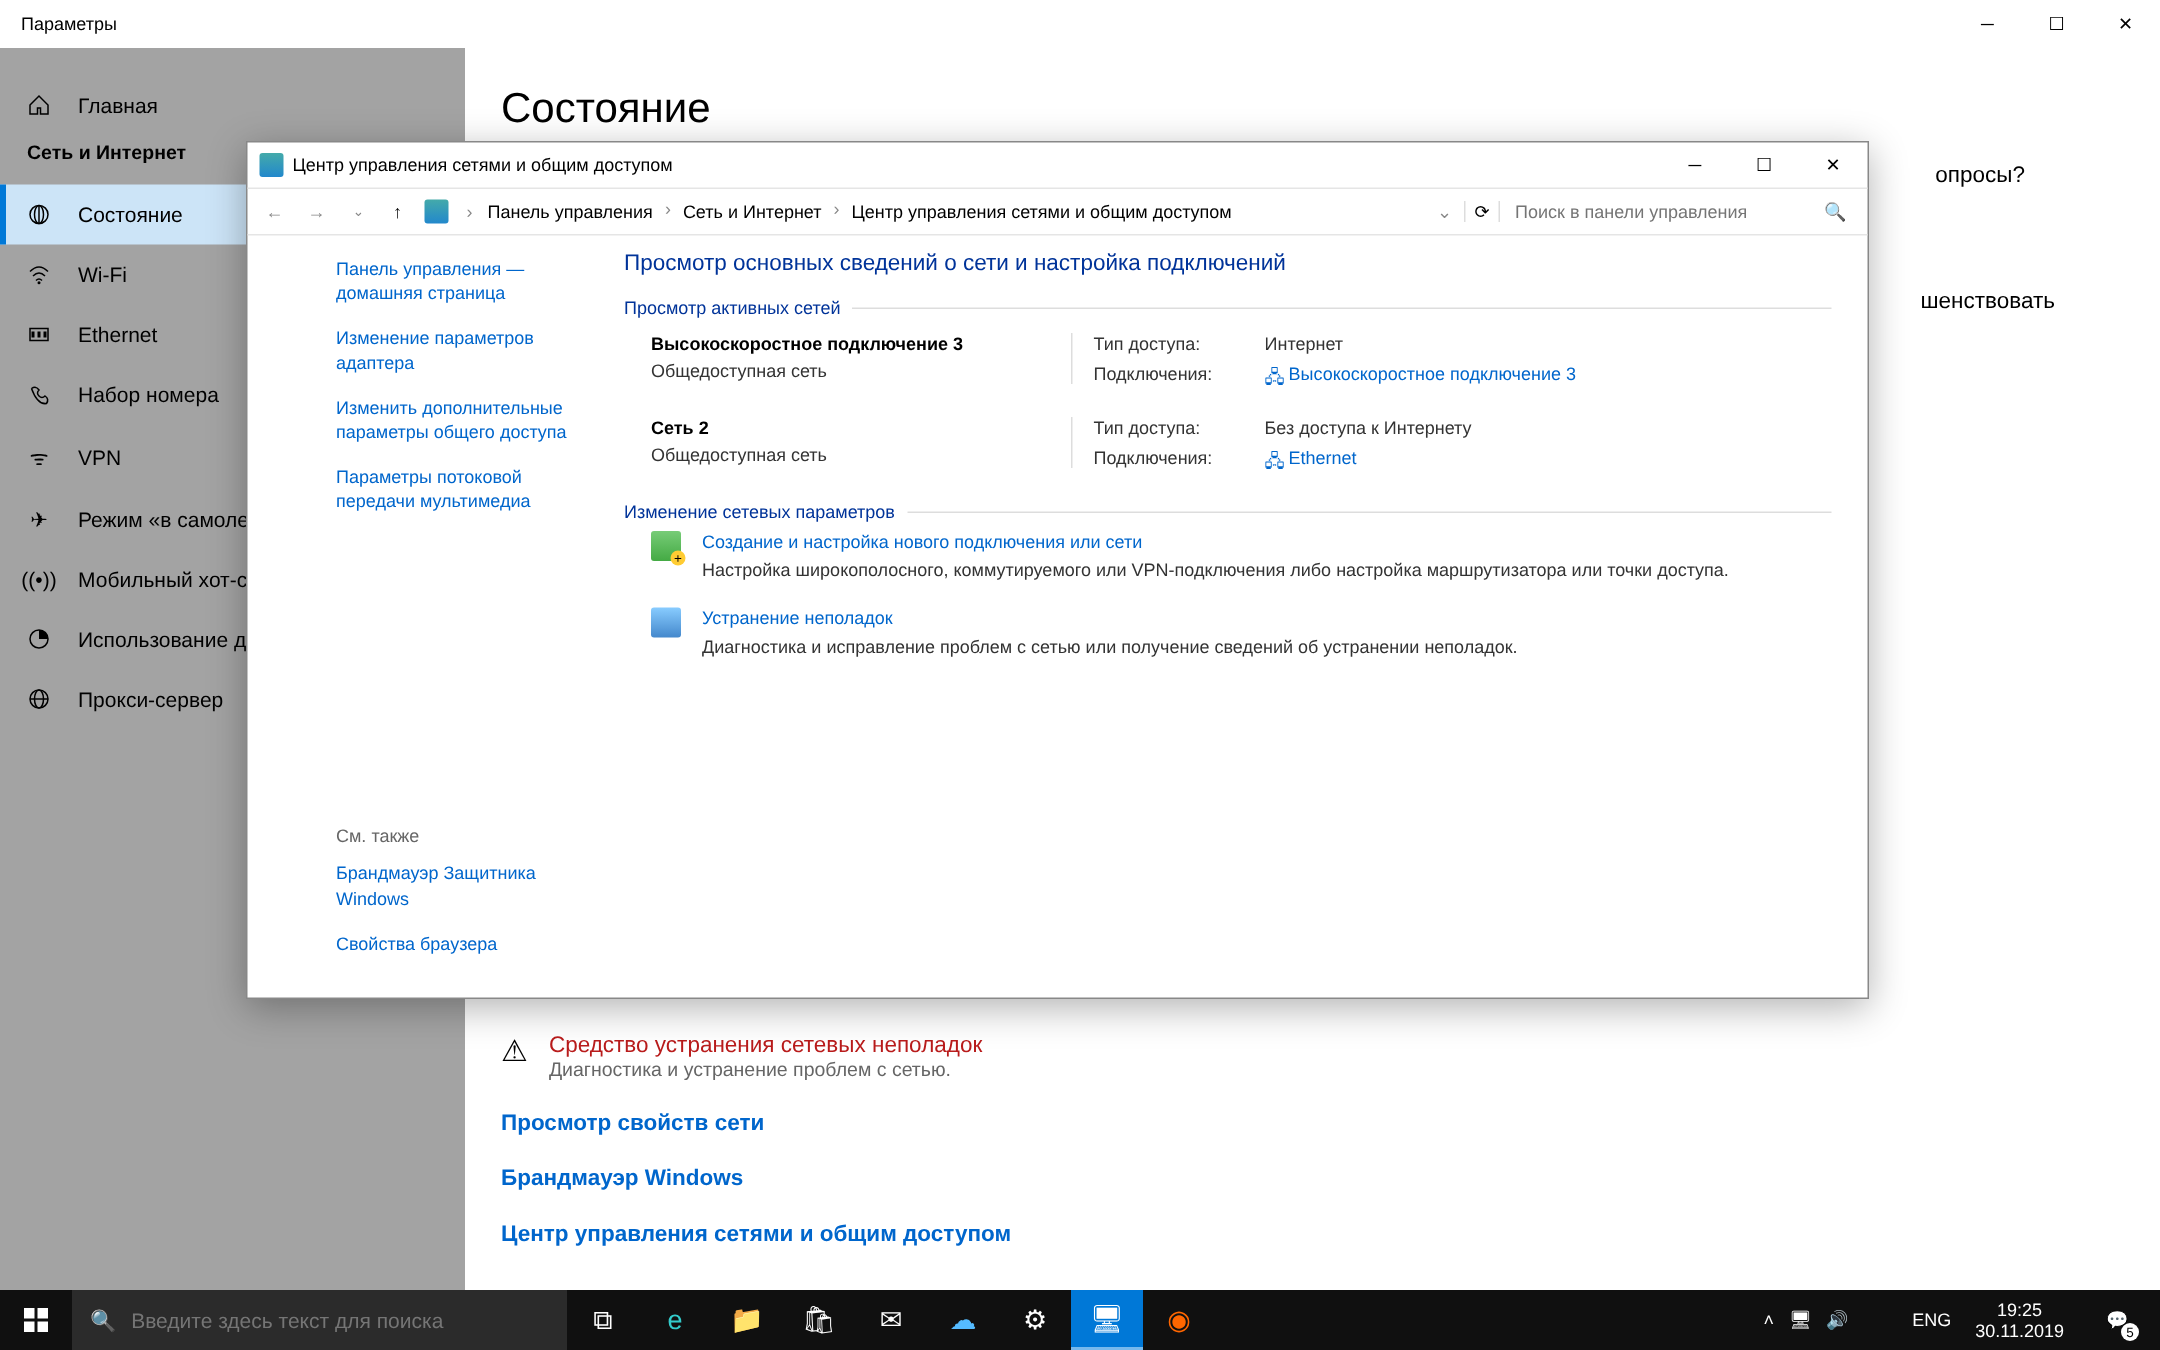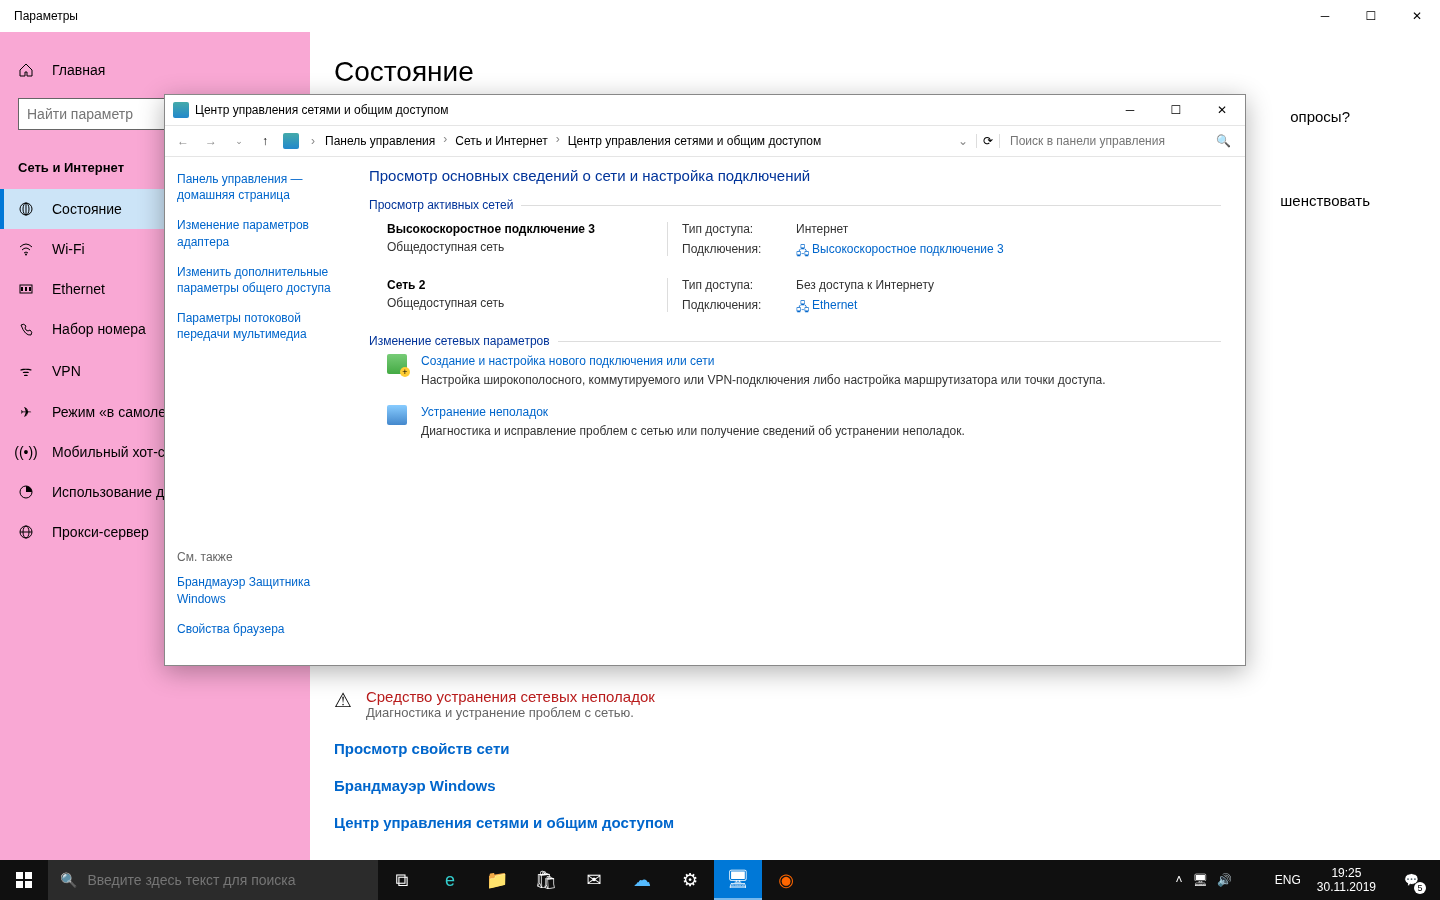--- a/index.html
+++ b/index.html
@@ -4,21 +4,21 @@
 <style>
 * { margin: 0; padding: 0; box-sizing: border-box; font-family: "Segoe UI", Tahoma, sans-serif; }
 body { width: 1440px; height: 900px; background: #fff; overflow: hidden; position: relative; }
 
 
 .settings-window { position: absolute; top: 0; left: 0; right: 0; bottom: 40px; background: #fff; }
 .settings-titlebar { height: 32px; display: flex; align-items: center; padding-left: 14px; font-size: 12px; color: #000; }
 .settings-titlebar .spacer { flex: 1; }
 .win-btn { width: 46px; height: 32px; display: flex; align-items: center; justify-content: center; font-size: 12px; }
 .settings-body { display: flex; height: calc(100% - 32px); }
-.settings-sidebar { width: 310px; background: #f9a8d4; padding-top: 20px; }
+.settings-sidebar { width: 310px; background: #a3a3a3; padding-top: 20px; }
 .sidebar-home { display: flex; align-items: center; padding: 10px 18px; font-size: 14px; }
 .sidebar-home .icon { margin-right: 18px; width: 16px; display:flex; justify-content:center;}
 .search-box { margin: 10px 18px 24px 18px; height: 32px; border: 1px solid #666; background: #fff; display: flex; align-items: center; padding: 0 8px; font-size: 14px; color: #666; }
 .search-box input { border: none; outline: none; flex: 1; font-size: 14px; }
 .sidebar-group-title { padding: 6px 18px 14px; font-size: 13px; font-weight: 600; }
 .sidebar-item { display: flex; align-items: center; padding: 12px 18px; font-size: 14px; cursor: pointer; }
 .sidebar-item.active { background: #cce4f7; border-left: 4px solid #0078d7; padding-left: 14px; }
 .sidebar-item .icon { width: 16px; margin-right: 18px; display:flex; justify-content:center; }
 .settings-main { flex: 1; padding: 24px 24px 0 24px; }
 .page-title { font-size: 28px; font-weight: 400; margin-bottom: 28px; }
@@ -37,21 +37,21 @@
 .cp-toolbar { height: 32px; border-top:1px solid #e5e5e5; border-bottom: 1px solid #e5e5e5; display: flex; align-items: center; padding: 0 6px; font-size: 12px; gap:4px; }
 .cp-toolbar .nav-arrow { width:24px; text-align:center; color:#888; }
 .cp-toolbar .nav-up { width:20px; text-align:center; }
 .cp-toolbar .addr-icon { width:16px; height:16px; background:linear-gradient(#4aa,#28c); border-radius:2px; margin:0 4px; }
 .cp-toolbar .breadcrumb { flex:1; display:flex; gap:2px; }
 .cp-toolbar .bc-sep { color:#888; padding:0 4px; }
 .cp-toolbar .bc-item { padding: 2px 2px; }
 .cp-toolbar .addr-drop { color:#888; padding:0 4px; }
 .cp-toolbar .refresh { padding:0 6px; border-left:1px solid #ddd; border-right:1px solid #ddd; }
 .cp-toolbar .cp-search { width: 200px; border:none; outline:none; padding:4px 6px; font-size:12px; color:#0f766e; }
-.cp-body { flex:1; display:flex; }
+.cp-body { flex:1; display:flex;padding-left:47px; }
 .cp-left { width: 200px; padding: 14px 12px; font-size: 12px; display:flex; flex-direction:column; }
 .cp-left a { color: #0066cc; text-decoration: none; display:block; margin-bottom: 14px; line-height:1.35; }
 .cp-left .see-also-spacer { flex:1; }
 .cp-left .see-also-title { color:#666; margin-bottom:10px; }
 .cp-right { flex:1; padding: 10px 24px 14px 4px; font-size: 12px; }
 .cp-heading { color: #003399; font-size: 15px; margin-bottom: 14px; }
 .section-label { color:#003399; font-size:12px; margin: 6px 0 6px 0; display:flex; align-items:center; }
 .section-label::after { content:""; flex:1; height:1px; background:#ddd; margin-left:8px; }
 .net-block { display:flex; margin: 10px 0 22px 18px; }
 .net-left { width:280px; }
@@ -101,24 +101,20 @@
   <div class="settings-body">
     <div class="settings-sidebar">
       <div class="sidebar-home">
         <span class="icon">
           <svg width="16" height="16" viewBox="0 0 16 16">
               <path d="M2 8 L8 2 L14 8 L14 14 L9 14 L9 10 L7 10 L7 14 L2 14 Z" fill="none" stroke="#000" stroke-width="1"></path>
             </svg>
         </span>
         <span>Главная</span>
       </div>
-      <div class="search-box">
-        <input placeholder="Найти параметр" style="">
-        <span>🔍</span>
-      </div>
       <div class="sidebar-group-title">Сеть и Интернет</div>
 
       <div class="sidebar-item active">
         <span class="icon">
           <svg width="16" height="16" viewBox="0 0 16 16">
               <circle cx="8" cy="8" r="6" fill="none" stroke="#000"></circle>
               <line x1="8" y1="2" x2="8" y2="14" stroke="#000"></line>
               <ellipse cx="8" cy="8" rx="3" ry="6" fill="none" stroke="#000"></ellipse>
             </svg>
         </span>

